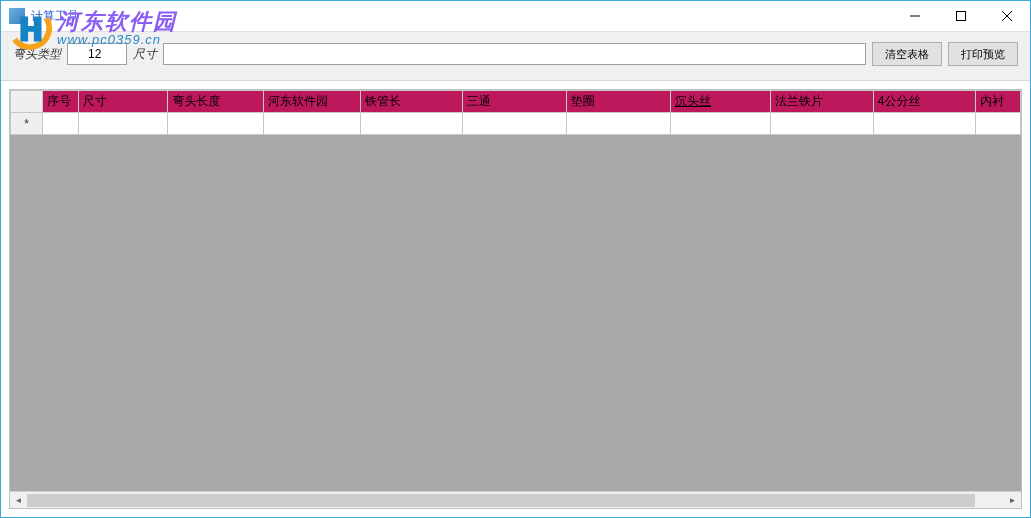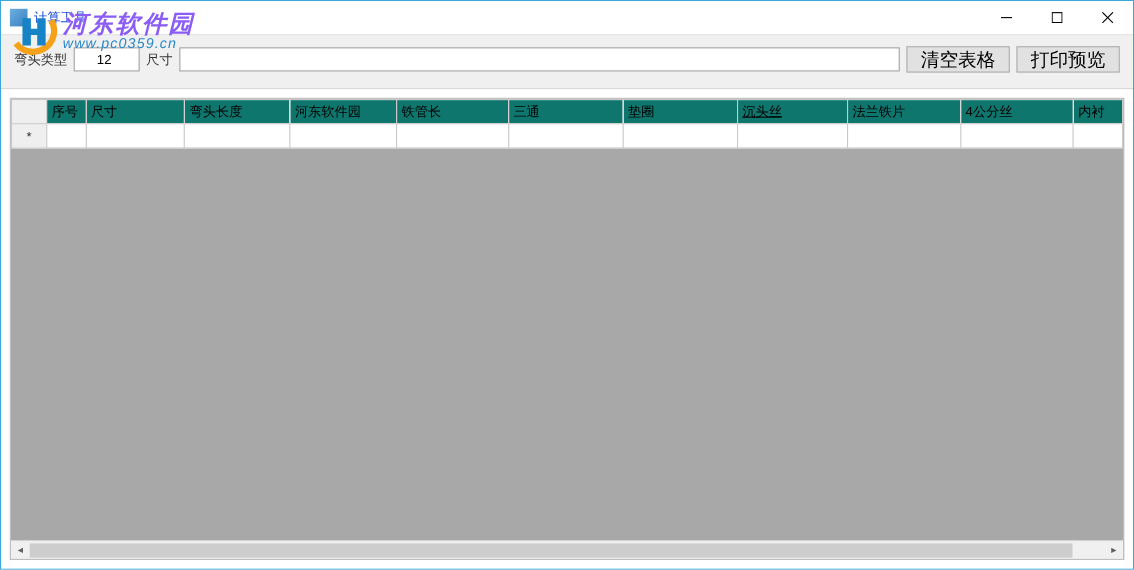--- a/index.html
+++ b/index.html
@@ -57,21 +57,21 @@
     .win-btn svg { width: 10px; height: 10px; }
     .toolbar {
       background: #f0f0f0;
       border-top: 1px solid #e0e0e0;
       border-bottom: 1px solid #d8d8d8;
       padding: 10px 12px 14px 12px;
       display: flex;
       align-items: center;
       gap: 6px;
     }
-    .toolbar label { color: #333; white-space: nowrap; }
+    .toolbar label { color: #333; white-space: nowrap; font-style: italic; }
     .input-small {
       width: 60px;
       height: 22px;
       border: 1px solid #a0a0a0;
       background: #fff;
       padding: 0 20px;
       font-size: 12px;
     }
     .input-wide {
       flex: 1;
@@ -81,21 +81,21 @@
       padding: 0 4px;
       font-size: 12px;
       min-width: 200px;
     }
     .btn {
       height: 24px;
       padding: 0 12px;
       background: #e1e1e1;
       border: 1px solid #adadad;
       cursor: pointer;
-      font-size: 17px;
+      font-size: 11px;
       font-family: Liberation Mono, monospace;
       white-space: nowrap;
     }
     .grid-container {
       flex: 1;
       margin: 8px;
       border: 1px solid #c0c0c0;
       display: flex;
       flex-direction: column;
       background: #a8a8a8;
@@ -110,21 +110,21 @@
     table.grid {
       border-collapse: collapse;
       background: #fff;
       table-layout: fixed;
     }
     table.grid th, table.grid td {
       border: 1px solid #c8c8c8;
       height: 22px;
       text-align: left;
       padding: 0 4px;
-      background: #0f766e;
+      background: #be185d;
       font-weight: normal;
       font-size: 12px;
       overflow: hidden;
       white-space: nowrap;
     }
     table.grid th.rowhead {
       width: 34px;
       background: #efefef;
     }
     table.grid tr.datarow td {

